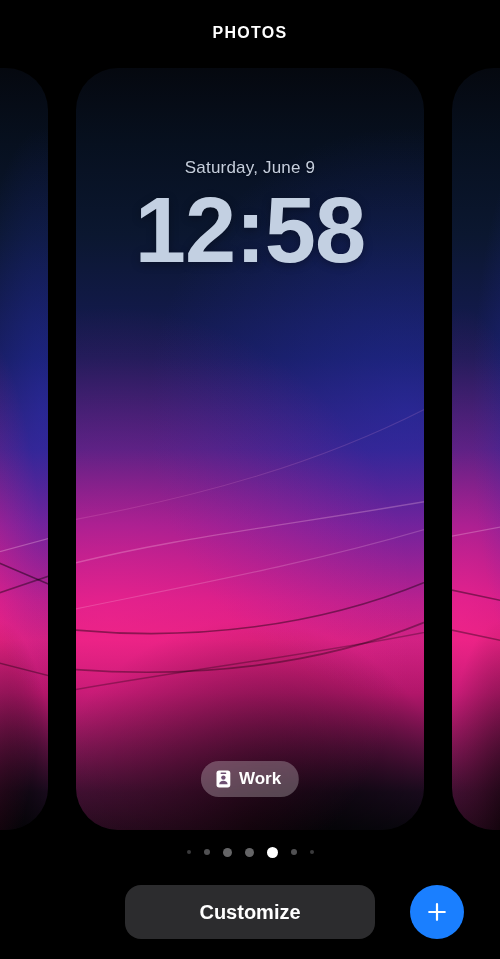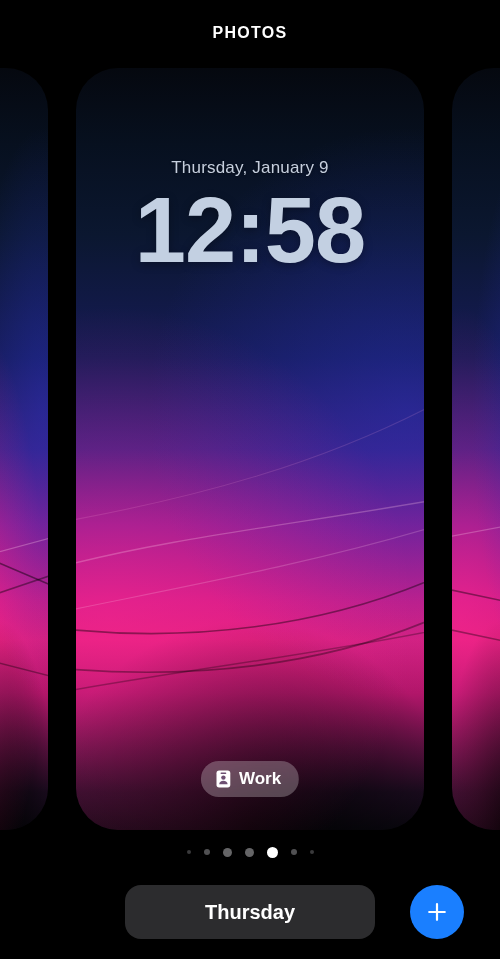--- a/index.html
+++ b/index.html
@@ -146,21 +146,21 @@
       <div class="wall-tint"></div>
       <svg class="streaks" viewBox="0 0 348 762" preserveAspectRatio="none">
         <path d="M-20 500 C 90 470, 230 455, 370 430" stroke="rgba(255,200,230,.28)" stroke-width="1.4" fill="none"></path>
         <path d="M-20 545 C 100 520, 240 495, 370 455" stroke="rgba(255,200,230,.22)" stroke-width="1.2" fill="none"></path>
         <path d="M-20 560 C 110 575, 250 560, 370 505" stroke="rgba(0,0,0,.40)" stroke-width="1.7" fill="none"></path>
         <path d="M-20 600 C 110 612, 250 600, 370 545" stroke="rgba(0,0,0,.35)" stroke-width="1.7" fill="none"></path>
         <path d="M-20 625 C 120 600, 250 585, 370 560" stroke="rgba(0,0,0,.28)" stroke-width="1.5" fill="none"></path>
         <path d="M-20 455 C 120 430, 250 395, 370 330" stroke="rgba(255,170,220,.16)" stroke-width="1.1" fill="none"></path>
       </svg>
 
-      <div class="ls-date">Thursday, January 9</div>
+      <div class="ls-date">Saturday, June 9</div>
       <div class="ls-time">12:58</div>
 
       <div class="focus-pill">
         <svg class="badge-icon" viewBox="0 0 15 18">
           <rect x="0.6" y="0.6" width="13.8" height="16.8" rx="2.6" fill="#ffffff"></rect>
           <rect x="4.6" y="2.6" width="5.8" height="1.5" rx="0.75" fill="#6d4f72"></rect>
           <circle cx="7.5" cy="7.6" r="2.2" fill="#6d4f72"></circle>
           <path d="M3.3 14.3c0-2.3 1.9-3.6 4.2-3.6s4.2 1.3 4.2 3.6z" fill="#6d4f72"></path>
         </svg>
         <span class="focus-label">Work</span>
@@ -171,21 +171,21 @@
   <div class="dots">
     <span class="dot s1"></span>
     <span class="dot s2"></span>
     <span class="dot s3"></span>
     <span class="dot s3"></span>
     <span class="dot active"></span>
     <span class="dot s2"></span>
     <span class="dot s1"></span>
   </div>
 
-  <button class="customize-btn">Thursday</button>
+  <button class="customize-btn">Customize</button>
 
   <button class="add-btn">
     <svg class="plus" viewBox="0 0 24 24">
       <path d="M12 4.2v15.6M4.2 12h15.6" stroke="#ffffff" stroke-width="2.2" stroke-linecap="round"></path>
     </svg>
   </button>
 
 </div>
 
 </body></html>

